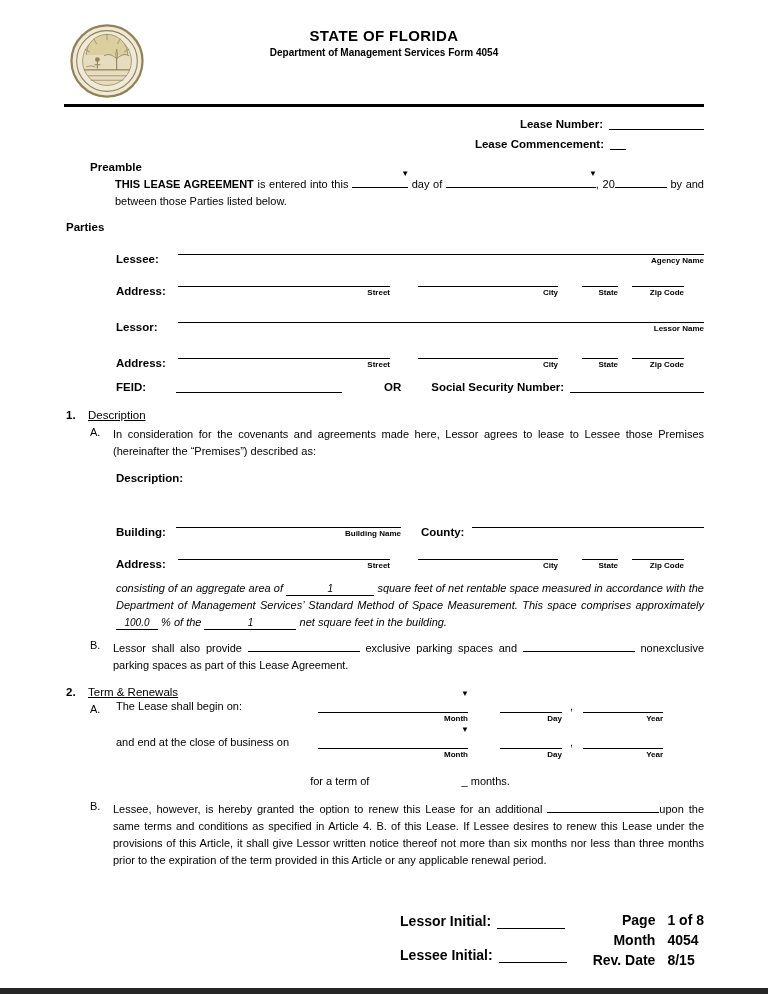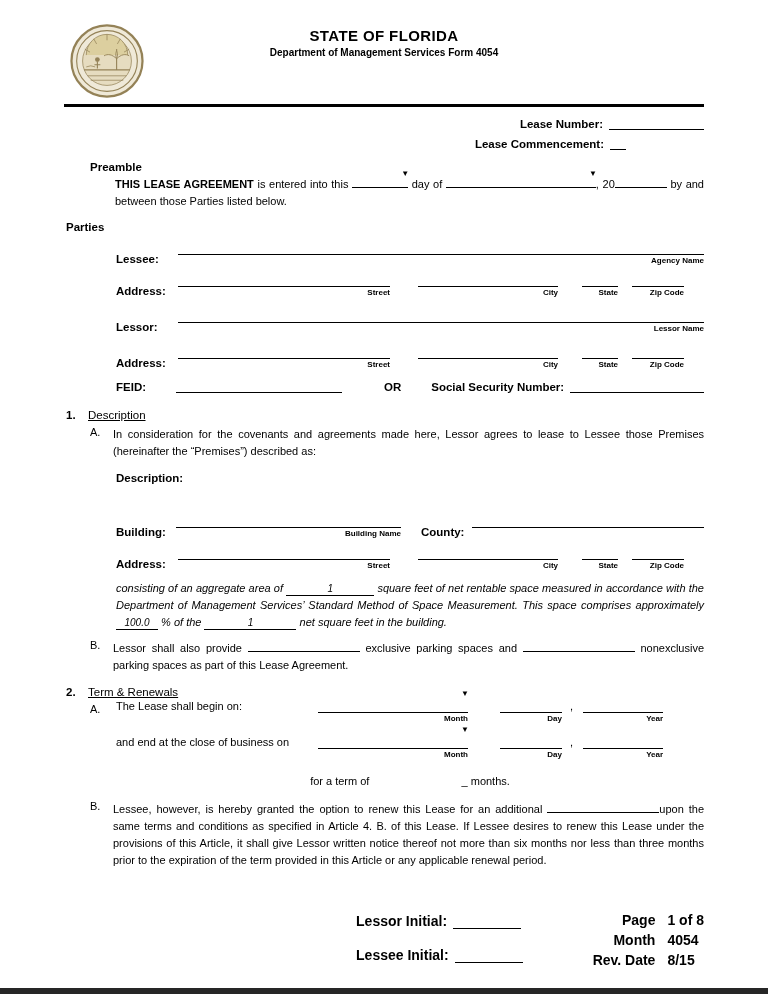--- a/index.html
+++ b/index.html
@@ -64,21 +64,21 @@
   .fld-month .line { width:150px; }
   .fld-day { margin-left:32px; } .fld-day .line { width:62px; }
   .comma { margin:0 10px 0 8px; padding-bottom:11px; }
   .fld-year .line { width:80px; }
   
   .footer { position:absolute; right:64px; bottom:26px; display:flex; gap:26px;
             font-size:14px; font-weight:bold; align-items:flex-start; }
   .f-row { display:flex; align-items:flex-end; gap:6px; height:17px; }
   .f-row2 { margin-top:17px; }
   .init-blank { width:68px; border-bottom:1px solid #000; height:12px; }
-  .f-meta { display:grid; grid-template-columns:auto auto; column-gap:12px; row-gap:4px;margin-left:44px; }
+  .f-meta { display:grid; grid-template-columns:auto auto; column-gap:12px; row-gap:4px; }
   .f-meta .lab { text-align:right; }
   .bottom-bar { position:absolute; left:0; right:0; bottom:0; height:6px; background:#262626; }
 </style>
 </head>
 <body>
 
 <div class="page">
 
   <div class="hdr">
     <div class="seal">

